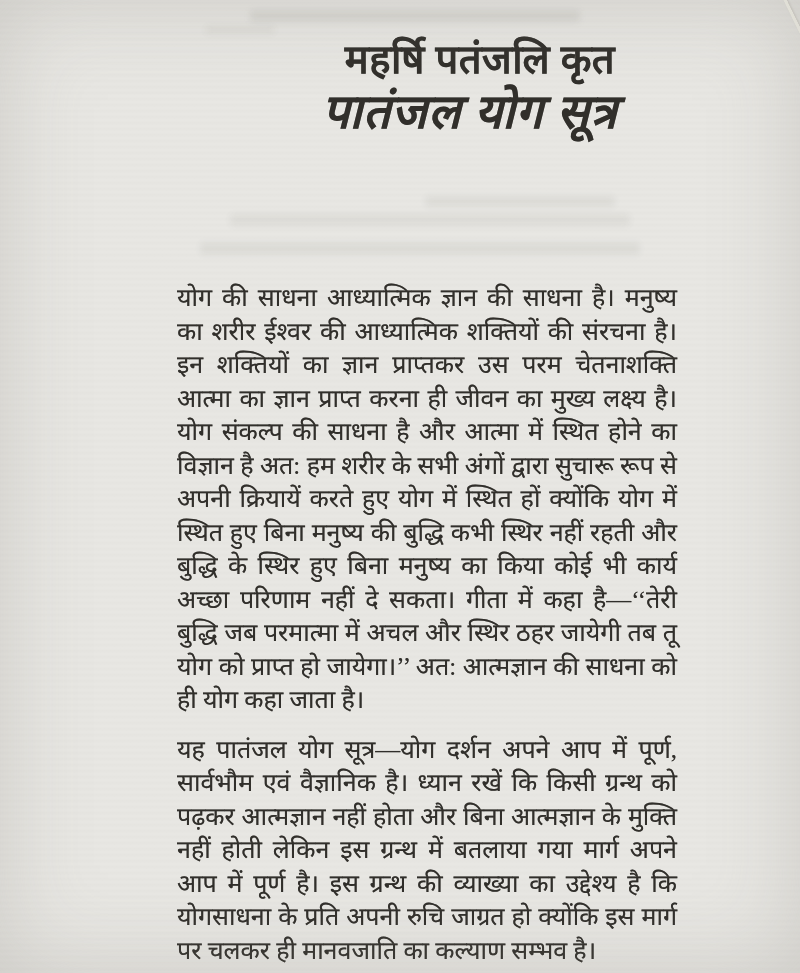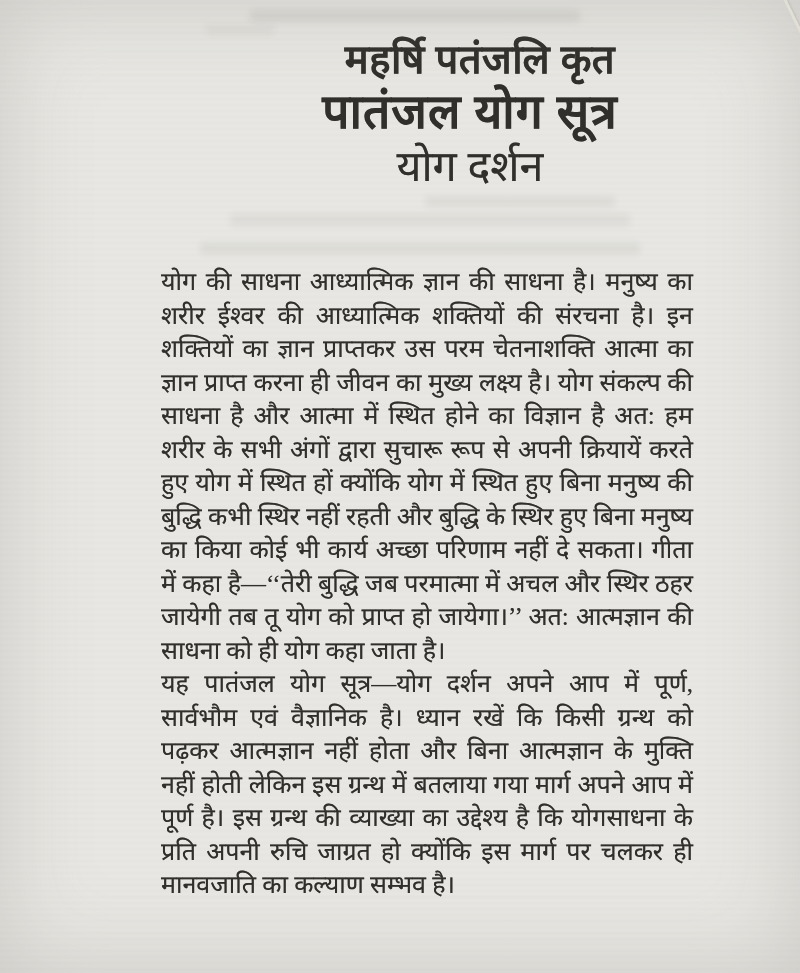--- a/index.html
+++ b/index.html
@@ -78,38 +78,39 @@
     line-height: 44px;
     letter-spacing: 0.5px;
     transform: translateX(10px);
   }
   .h-title {
     font-size: 48px;
     font-weight: 700;
     line-height: 56px;
     letter-spacing: 1px;
     margin-top: 2px;
+    font-style: italic;
   }
   .h-subtitle {
     font-size: 43px;
     font-weight: 400;
     line-height: 52px;
     margin-top: 1px;
   }
   .body-text {
     position: absolute;
     left: 161px;
     top: 265px;
     width: 532px;
     font-size: 25px;
     line-height: 33.5px;
     text-align: justify;
   }
   .body-text p {
-    margin: 0;
+    margin: 16px;
     padding: 0;
   }
   .bold-lead {
     font-weight: 400;
   }
   
   .h-author, .h-title, .h-subtitle, .body-text {
     text-shadow: 0 0 0.5px rgba(49,47,43,0.55);
   }
 </style>
@@ -122,21 +123,20 @@
 
   <div class="ghost ghost-top-1"></div>
   <div class="ghost ghost-top-2"></div>
   <div class="ghost ghost-mid-1"></div>
   <div class="ghost ghost-mid-2"></div>
   <div class="ghost ghost-mid-3"></div>
 
   <div class="heading">
     <div class="h-author">महर्षि पतंजलि कृत</div>
     <div class="h-title">पातंजल योग सूत्र</div>
-    <div class="h-subtitle">योग दर्शन</div>
   </div>
 
   <div class="body-text">
     <p class="para">योग की साधना आध्यात्मिक ज्ञान की साधना है। मनुष्य का शरीर ईश्वर की आध्यात्मिक शक्तियों की संरचना है। इन शक्तियों का ज्ञान प्राप्तकर उस परम चेतनाशक्ति आत्मा का ज्ञान प्राप्त करना ही जीवन का मुख्य लक्ष्य है। योग संकल्प की साधना है और आत्मा में स्थित होने का विज्ञान है अत: हम शरीर के सभी अंगों द्वारा सुचारू रूप से अपनी क्रियायें करते हुए योग में स्थित हों क्योंकि योग में स्थित हुए बिना मनुष्य की बुद्धि कभी स्थिर नहीं रहती और बुद्धि के स्थिर हुए बिना मनुष्य का किया कोई भी कार्य अच्छा परिणाम नहीं दे सकता। गीता में कहा है—‘‘तेरी बुद्धि जब परमात्मा में अचल और स्थिर ठहर जायेगी तब तू योग को प्राप्त हो जायेगा।’’ अत: आत्मज्ञान की साधना को ही योग कहा जाता है।</p>
     <p class="para"><span class="bold-lead">यह पातंजल योग सूत्र—योग दर्शन</span><span> अपने आप में पूर्ण, सार्वभौम एवं वैज्ञानिक है। ध्यान रखें कि किसी ग्रन्थ को पढ़कर आत्मज्ञान नहीं होता और बिना आत्मज्ञान के मुक्ति नहीं होती लेकिन इस ग्रन्थ में बतलाया गया मार्ग अपने आप में पूर्ण है। इस ग्रन्थ की व्याख्या का उद्देश्य है कि योगसाधना के प्रति अपनी रुचि जाग्रत हो क्योंकि इस मार्ग पर चलकर ही मानवजाति का कल्याण सम्भव है।</span></p>
   </div>
 
   <div class="crease"></div>
   <div class="vignette"></div>
 

